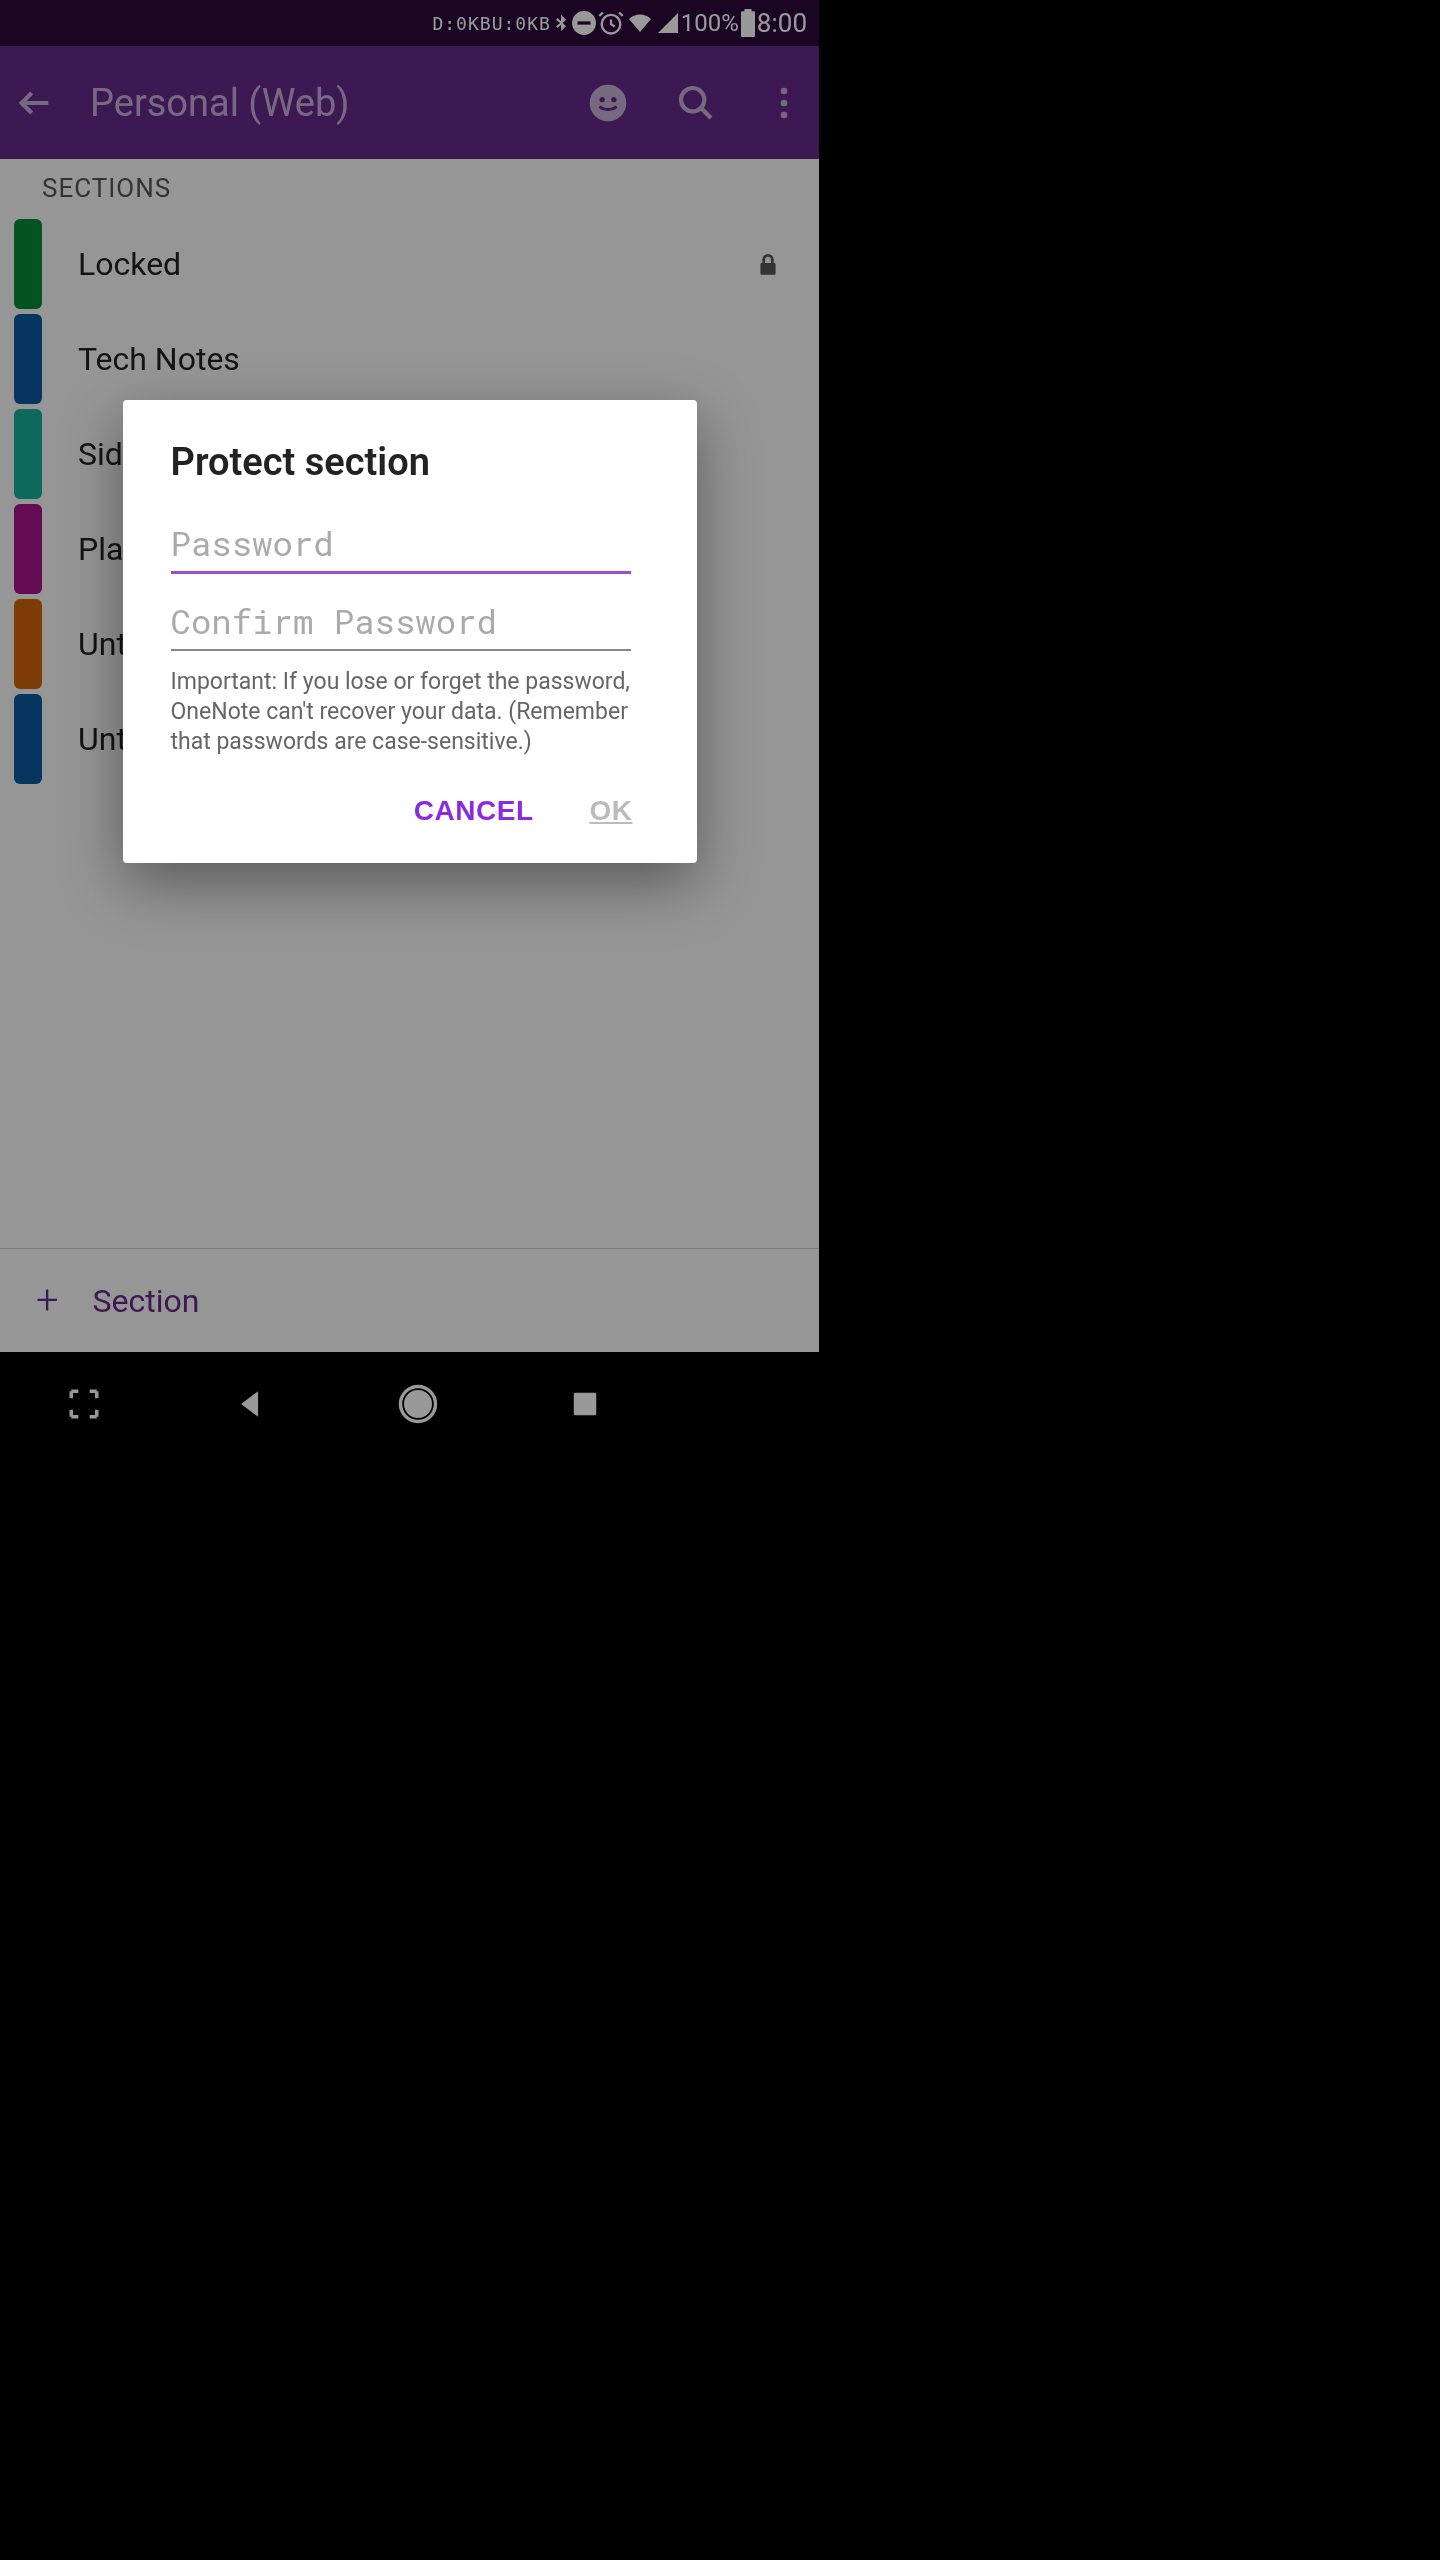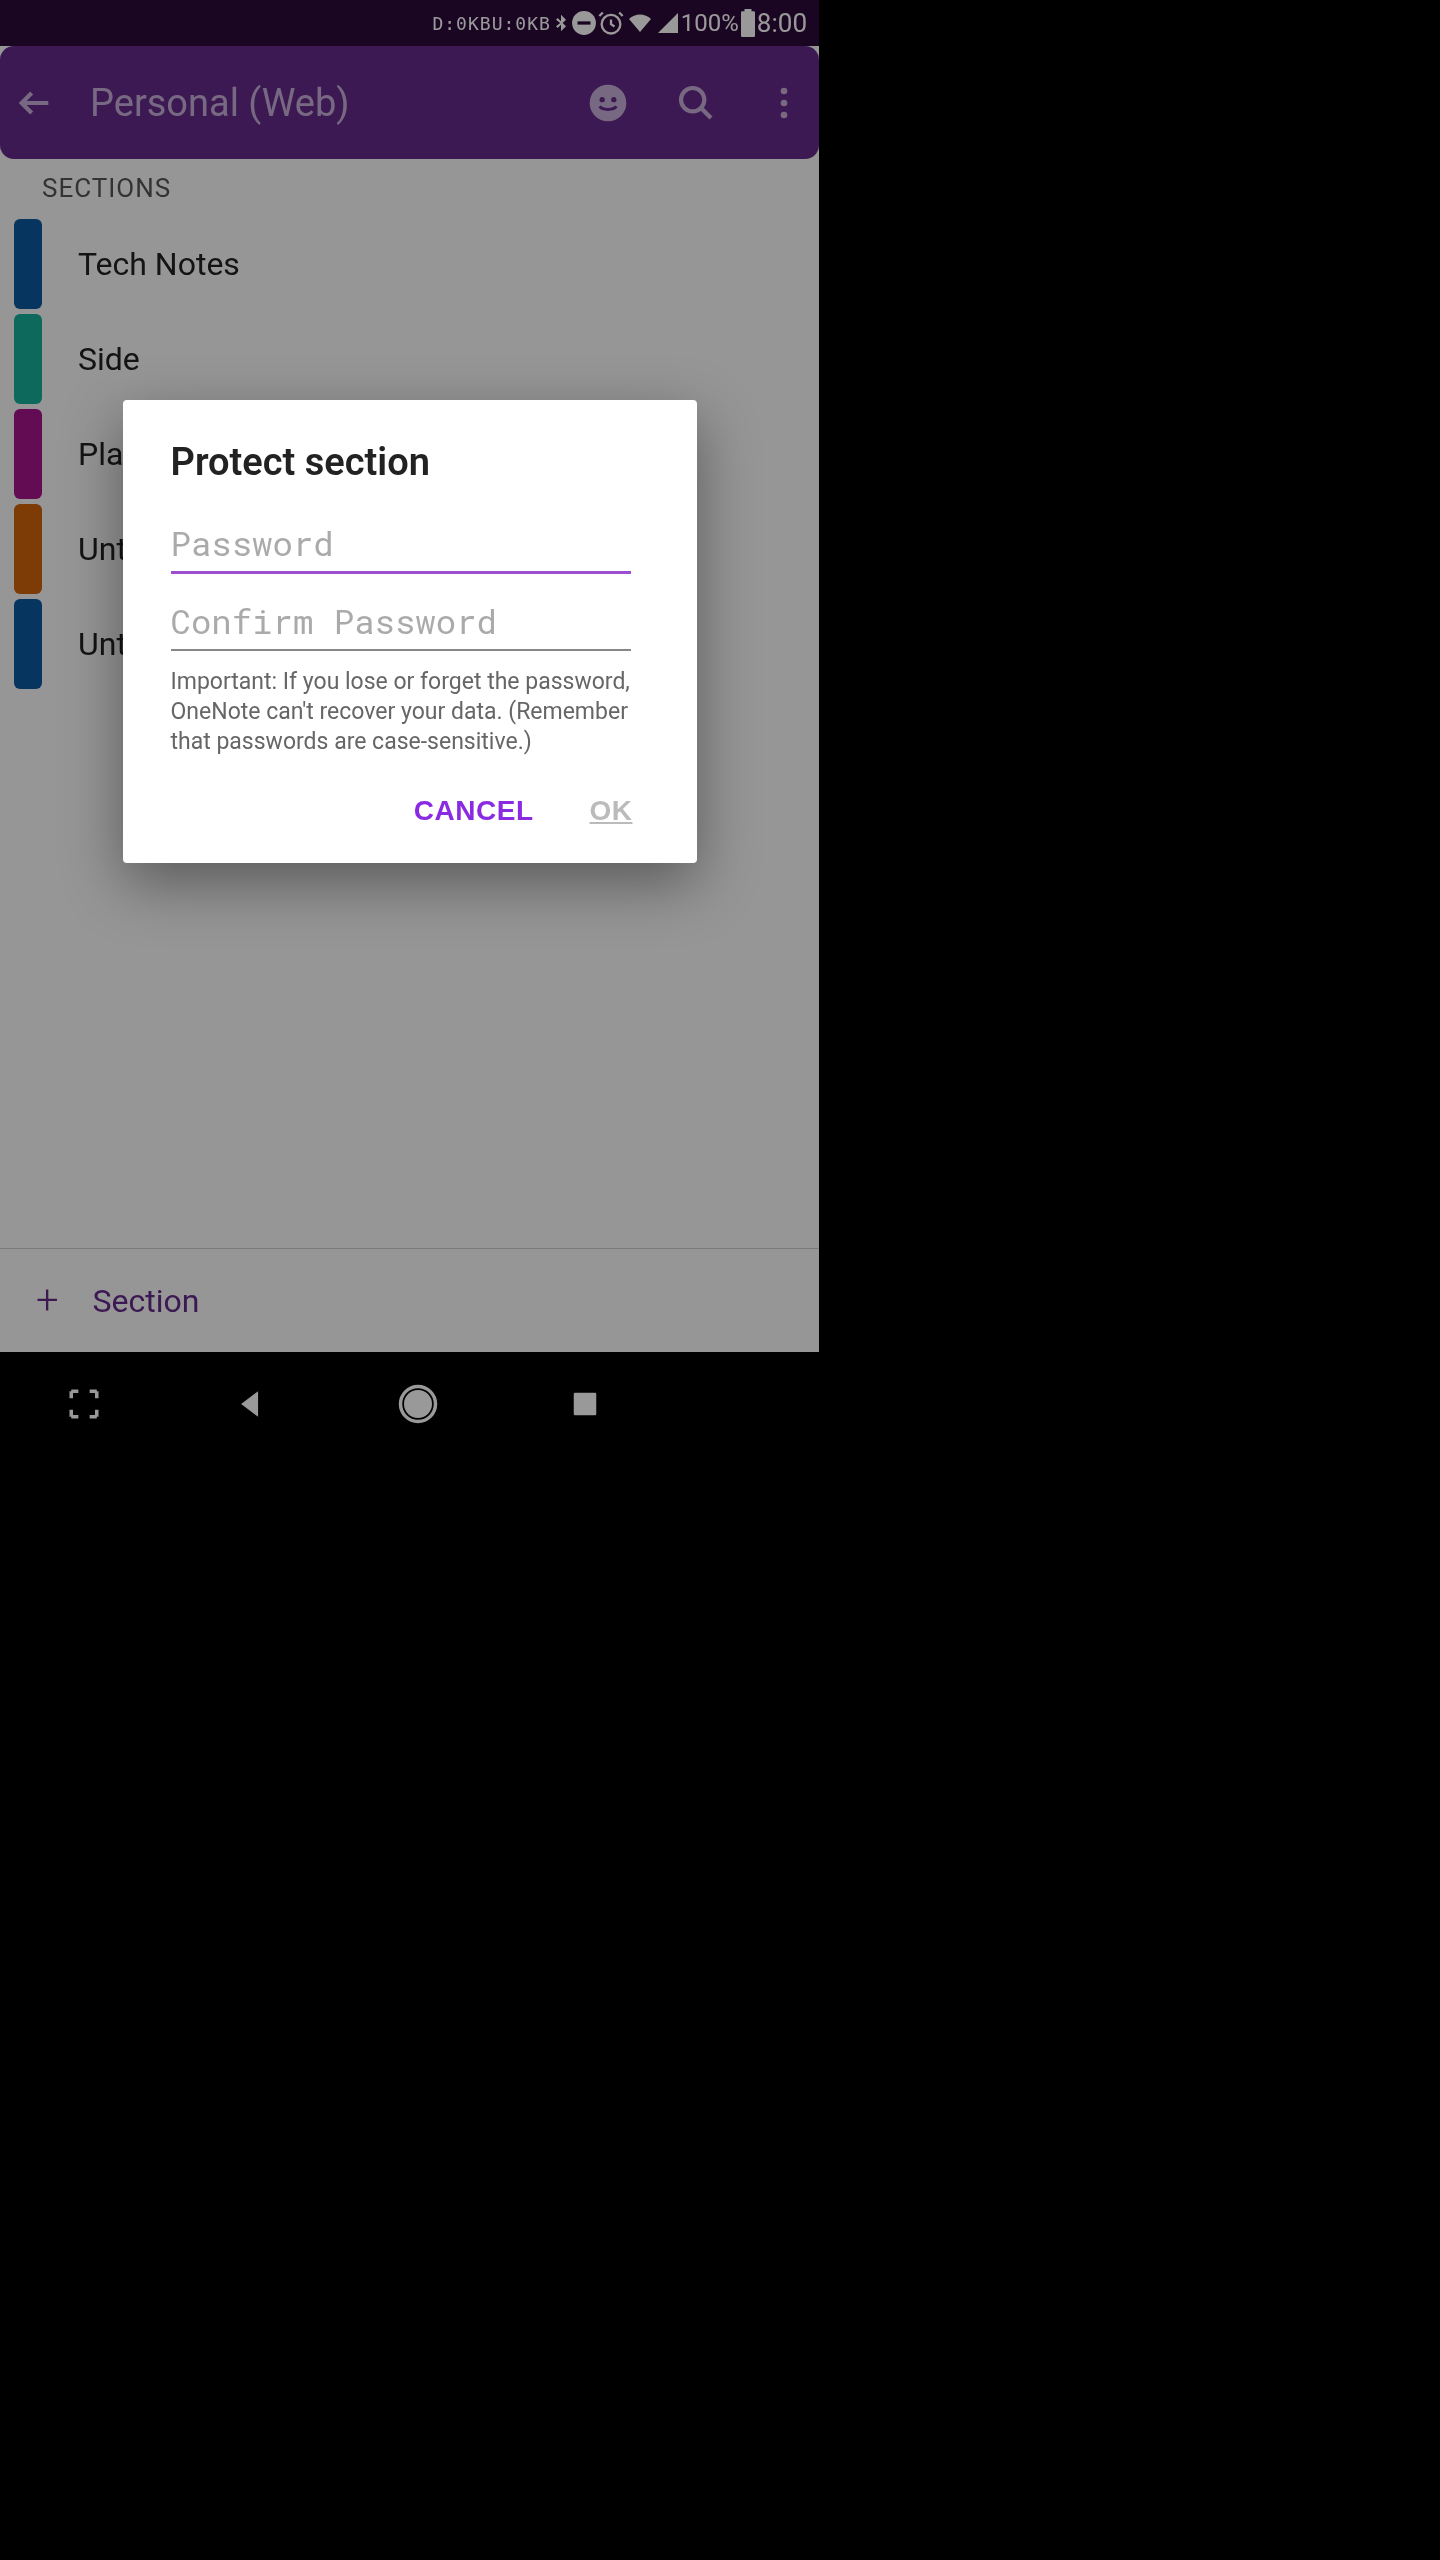--- a/index.html
+++ b/index.html
@@ -5,21 +5,21 @@
   * { box-sizing: border-box; margin: 0; padding: 0; }
   html, body { width: 819px; height: 1456px; font-family: Roboto, "Helvetica Neue", Arial, sans-serif; overflow: hidden; background: #000; }
   .screen { width: 819px; height: 1456px; position: relative; background: #fafafa; }
   
   .status-bar { height: 46px; background: #2c0a3a; color: #fff; display: flex; align-items: center; justify-content: flex-end; padding: 0 12px; font-size: 24px; }
   .status-bar .data { font-size: 18px; font-family: monospace; letter-spacing: 1px; }
   .status-bar .icon { display: inline-flex; align-items: center; }
   .status-bar .battery-text { font-size: 24px; }
   .status-bar .clock { font-size: 26px; }
   
-  .app-bar { height: 113px; background: #662a8c; color: #c9b0d9; display: flex; align-items: center; padding: 0 12px; gap: 24px; border-radius: 14px; }
+  .app-bar { height: 113px; background: #662a8c; color: #c9b0d9; display: flex; align-items: center; padding: 0 12px; gap: 24px; }
   .app-bar .back { width: 46px; height: 46px; display: flex; align-items: center; justify-content: center; }
   .app-bar .title { font-size: 38px; flex: 1; margin-left: 8px; }
   .app-bar .action { width: 46px; height: 46px; display: flex; align-items: center; justify-content: center; margin-left: 18px; }
   
   .sections-header { padding: 14px 42px; font-size: 26px; color: #555; letter-spacing: 1px; }
   
   .section-list { }
   .section-item { display: flex; align-items: center; height: 94px; margin-bottom: 1px; position: relative; }
   .section-color { width: 28px; height: 90px; border-radius: 6px; margin-left: 14px; flex-shrink: 0; }
   .section-title { font-size: 32px; color: #222; margin-left: 36px; flex: 1; }
@@ -117,20 +117,30 @@
           <circle cx="3" cy="12" r="2.5"></circle>
           <circle cx="3" cy="21" r="2.5"></circle>
         </svg>
     </div>
   </div>
 
   <div class="sections-header">SECTIONS</div>
 
   <div class="section-list" id="section-list">
       <div class="section-item">
+        <div class="section-color" style="background: rgb(7, 141, 58);"></div>
+        <div class="section-title">Locked</div>
+        <div class="section-lock">
+          <svg width="26" height="30" viewBox="0 0 24 24" fill="#555">
+            <rect x="5" y="11" width="14" height="11" rx="1"></rect>
+            <path d="M8 11V8a4 4 0 0 1 8 0v3" fill="none" stroke="#555" stroke-width="2.5"></path>
+          </svg>
+        </div>
+      </div>
+      <div class="section-item">
         <div class="section-color" style="background: rgb(10, 90, 158);"></div>
         <div class="section-title">Tech Notes</div>
       </div>
       <div class="section-item">
         <div class="section-color" style="background: rgb(23, 176, 154);"></div>
         <div class="section-title">Side</div>
       </div>
       <div class="section-item">
         <div class="section-color" style="background: rgb(166, 19, 138);"></div>
         <div class="section-title">Plans</div>

